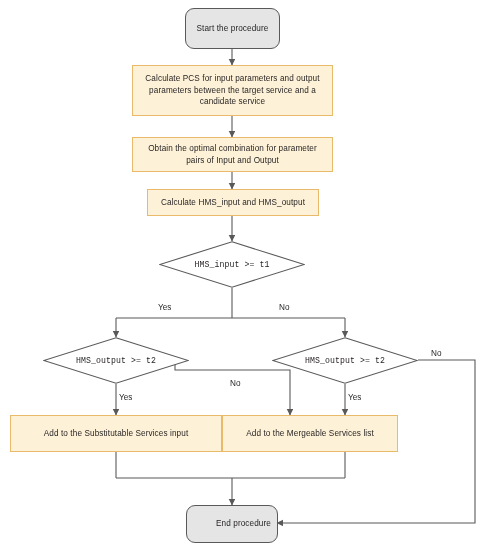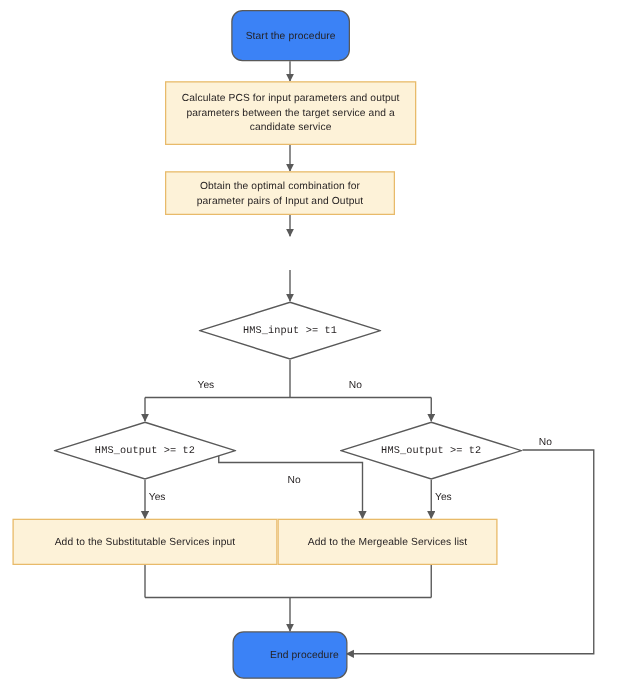--- a/index.html
+++ b/index.html
@@ -33,21 +33,21 @@
     display: flex;
     align-items: center;
     justify-content: center;
     text-align: center;
     font-size: 8.2px;
     line-height: 11.5px;
     letter-spacing: 0.1px;
     z-index: 2;
   }
   .terminator {
-    background: #3b82f6;
+    background: #e5e5e5;
     border: 1px solid #595959;
     border-radius: 9px;
   }
   .process {
     background: #fdf2d8;
     border: 1px solid #e8ba6a;
     padding: 4px 8px;
   }
   .decision {
     background: transparent;
@@ -122,24 +122,27 @@
   </svg>
 
   <div class="node terminator" style="left:185px; top:8px; width:95px; height:41px;">
     <span>Start the procedure</span>
   </div>
 
   <div class="node process" style="left:132px; top:65px; width:201px; height:51px;">
     <span>Calculate PCS for input parameters and output parameters between the target service and a candidate service</span>
   </div>
 
-  <div class="node process" style="left:132px; top:137px; width:184px; height:35px;align-items:center;">
+  <div class="node process" style="left:132px; top:137px; width:201px; height:35px;align-items:center;">
     <span>Obtain the optimal combination for parameter pairs of Input and Output</span>
   </div>
 
+  <div class="node process" style="left:147px; top:189px; width:172px; height:27px;">
+    <span>Calculate HMS_input and HMS_output</span>
+  </div>
 
   <div class="node decision" style="left:159px; top:241px; width:146px; height:47px;">
     <svg class="dia-shape" viewBox="0 0 146 47" preserveAspectRatio="none">
       <polygon points="73,0.8 145.2,23.5 73,46.2 0.8,23.5" fill="#ffffff" stroke="#595959" stroke-width="1.1"></polygon>
     </svg>
     <span class="dia-label">HMS_input &gt;= t1</span>
   </div>
 
   <div class="node decision" style="left:43px; top:337px; width:146px; height:47px;">
     <svg class="dia-shape" viewBox="0 0 146 47" preserveAspectRatio="none">

